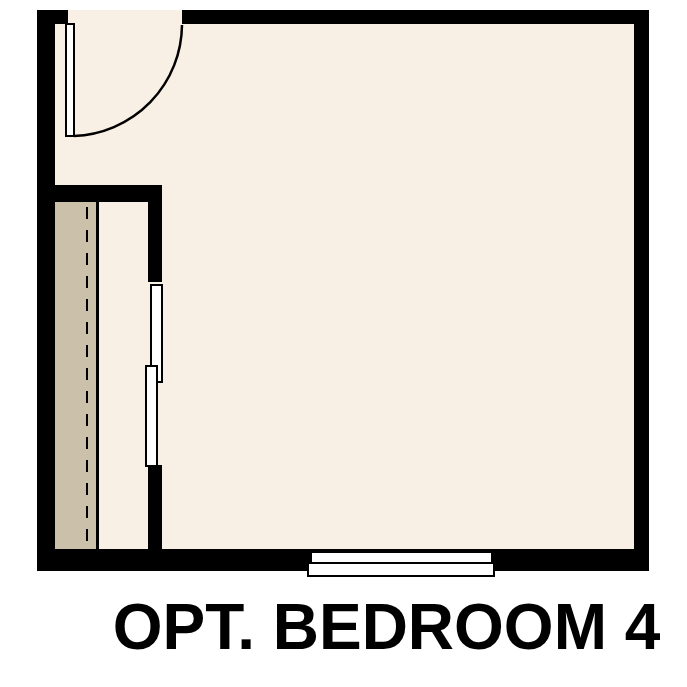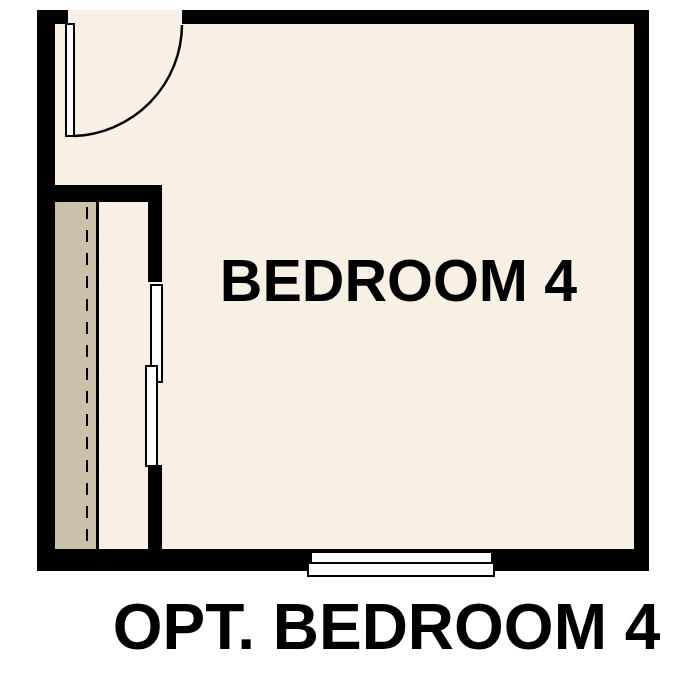--- a/index.html
+++ b/index.html
@@ -122,16 +122,15 @@
   <div class="abs fixture closet-panel-left"></div>
 
   <div class="abs fixture entry-door-panel"></div>
   <svg class="abs arc-svg" viewBox="0 0 687 687">
     <path d="M 74 136 A 112 112 0 0 0 182 25"></path>
   </svg>
 
   <div class="abs fixture window-pane-upper"></div>
   <div class="abs fixture window-pane-lower"></div>
 
-  <div class="abs room-label">BEDROOM 4</div>
   <div class="abs caption">OPT. BEDROOM 4</div>
 
 </div>
 
 </body></html>

